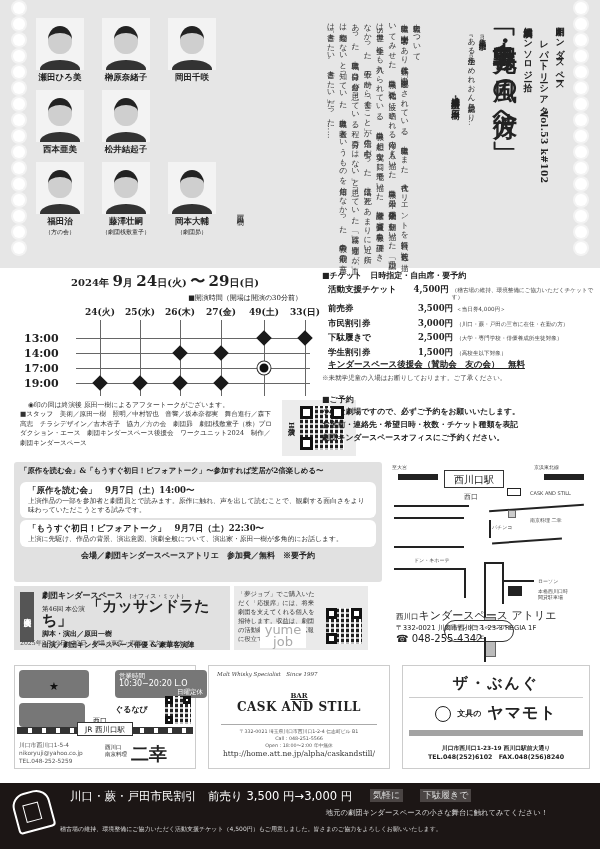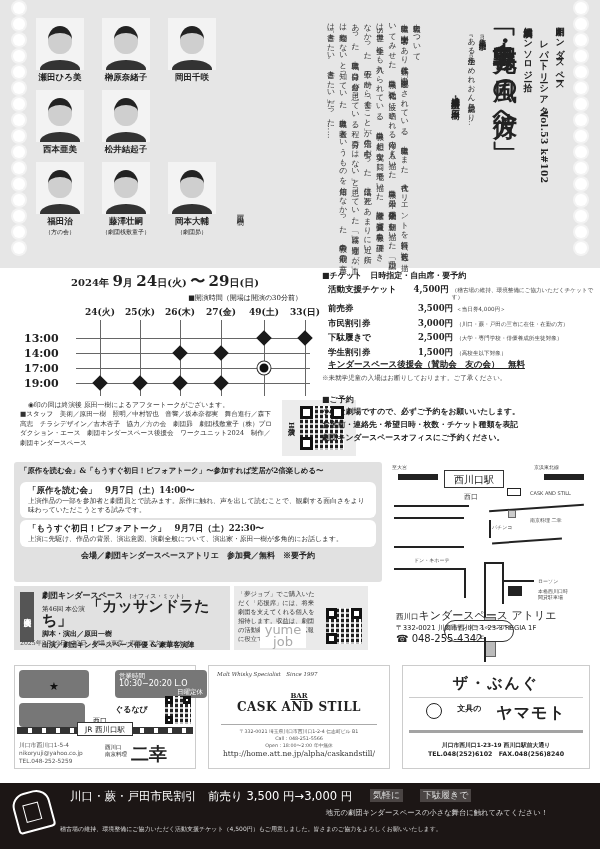--- a/index.html
+++ b/index.html
@@ -107,21 +107,21 @@
   .ad2 { position: absolute; left: 208px; top: 665px; width: 182px; height: 104px; border: 1px solid #ccc; background: #fff; text-align: center; }
   .ad2 .tag { font-size: 5.5px; font-style: italic; text-align: left; padding: 5px 8px; color: #444; }
   .ad2 .bar { font-size: 7px; font-weight: bold; margin-top: 8px; text-decoration: underline; }
   .ad2 .bname { font-size: 12px; font-weight: bold; letter-spacing: 0.5px; }
   .ad2 hr { border: none; border-top: 1px solid #aaa; margin: 10px 12px 3px; }
   .ad2 .bl { font-size: 4.8px; line-height: 7px; color: #555; font-family: "DejaVu Sans", sans-serif; }
   .ad2 .url { font-size: 7.5px; color: #333; }
 
   .ad3 { position: absolute; left: 402px; top: 665px; width: 188px; height: 104px; border: 1px solid #ccc; background: #fff; text-align: center; font-family: "DejaVu Sans", sans-serif; }
   .ad3 .z1 { font-size: 15px; font-weight: bold; padding: 8px 0 4px; letter-spacing: 2px; border-bottom: 1px solid #ccc; margin: 0 6px; }
-  .ad3 .z2 { display: flex; justify-content: center; gap: 15px; padding: 5px 0 6px; border-bottom: 3px solid #a3a3a3; margin: 0 6px; }
+  .ad3 .z2 { display: flex; align-items: center; justify-content: center; gap: 6px; padding: 5px 0 6px; border-bottom: 6px solid #a3a3a3; margin: 0 6px; }
   .ad3 .ring { width: 16px; height: 16px; border-radius: 50%; border: 1.5px solid #222; }
   .ad3 .small { font-size: 8px; font-weight: bold; }
   .ad3 .brand { font-size: 16px; font-weight: bold; letter-spacing: 1px; }
   .ad3 .a { font-size: 5.8px; font-weight: bold; margin-top: 8px; }
   .ad3 .t { font-size: 6.3px; font-weight: bold; }
 
   .banner { position: absolute; left: 0; top: 783px; width: 600px; height: 66px; background: #1c1615; color: #fff; font-family: "DejaVu Sans", sans-serif; }
   .banner .mascot { position: absolute; left: 14px; top: 8px; width: 38px; height: 40px; border: 2px solid #fff; border-radius: 14px 14px 4px 4px; transform: rotate(-15deg); }
   .banner .mascot::after { content: ""; position: absolute; left: 8px; top: 10px; width: 14px; height: 16px; border: 1.5px solid #fff; }
   .banner .l1 { position: absolute; left: 70px; top: 6px; font-size: 11.5px; white-space: nowrap; }

